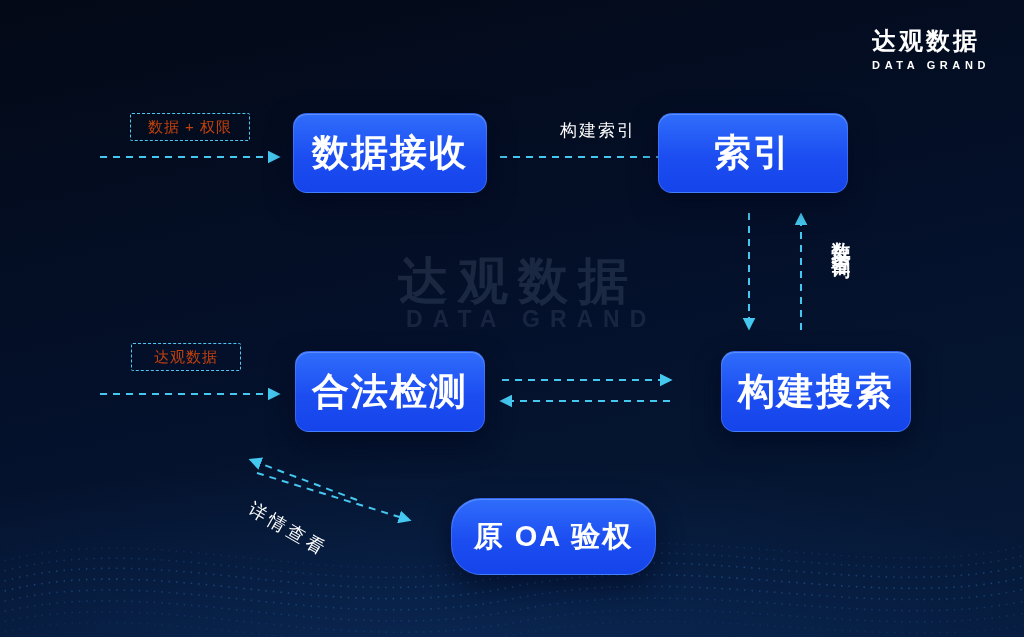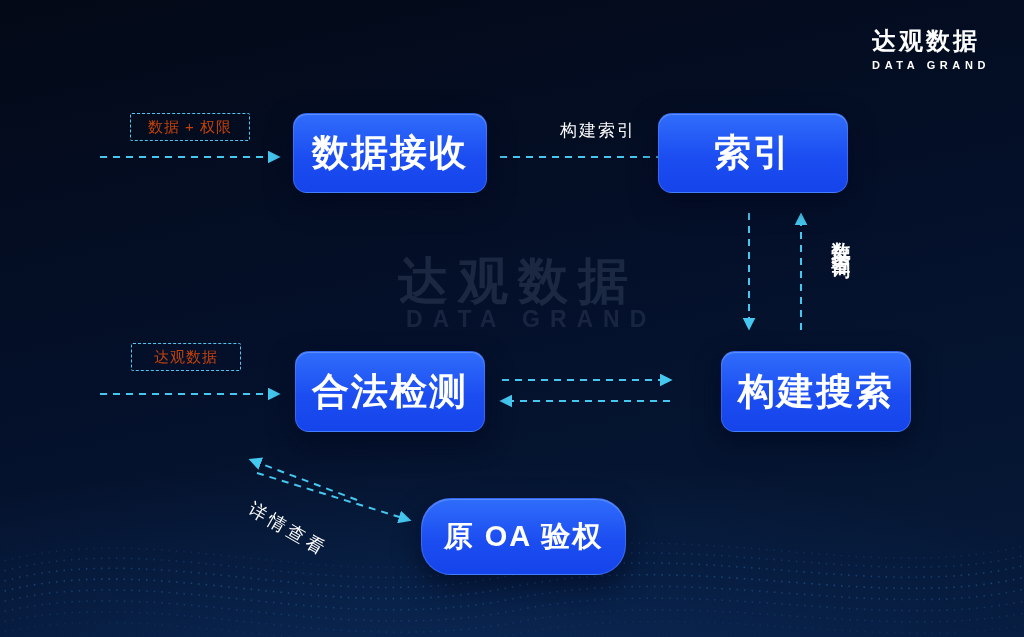--- a/index.html
+++ b/index.html
@@ -44,21 +44,21 @@
     border-radius:14px;
     border:1px solid rgba(110,160,255,.35);
     box-shadow:0 10px 26px rgba(1,8,30,.65), inset 0 1px 0 rgba(255,255,255,.22);
     font-weight:bold; font-size:37px; letter-spacing:2px; color:#fff;
     white-space:nowrap;
   }
   .node-data-receive { left:293px; top:113px; width:194px; height:80px; }
   .node-index        { left:658px; top:113px; width:190px; height:80px; }
   .node-legal        { left:295px; top:351px; width:190px; height:81px;text-align:center; }
   .node-build-search { left:683px; top:351px; width:190px; height:81px;margin-left:38px; }
-  .node-oa           { left:421px; top:498px; width:205px; height:77px; font-size:29px;border-radius:30px; }
+  .node-oa           { left:451px; top:498px; width:205px; height:77px; font-size:29px;border-radius:30px; }
 
   
   .tag {
     position:absolute; height:28px;
     display:flex; align-items:center; justify-content:center;
     border:1px dashed #4fc9f3; border-radius:2px;
     padding:0 10px; font-size:15px; letter-spacing:1px; color:#c2410c;
     white-space:nowrap;
   }
   .tag-data-perm { left:130px; top:113px; width:120px; }

